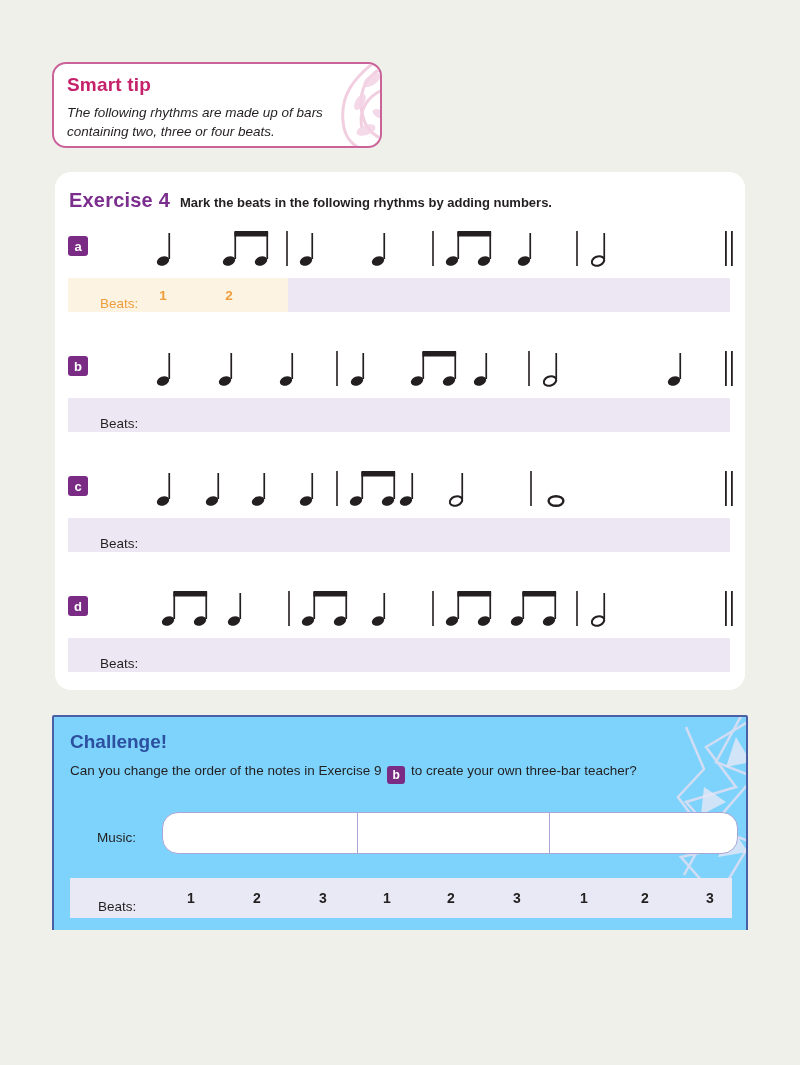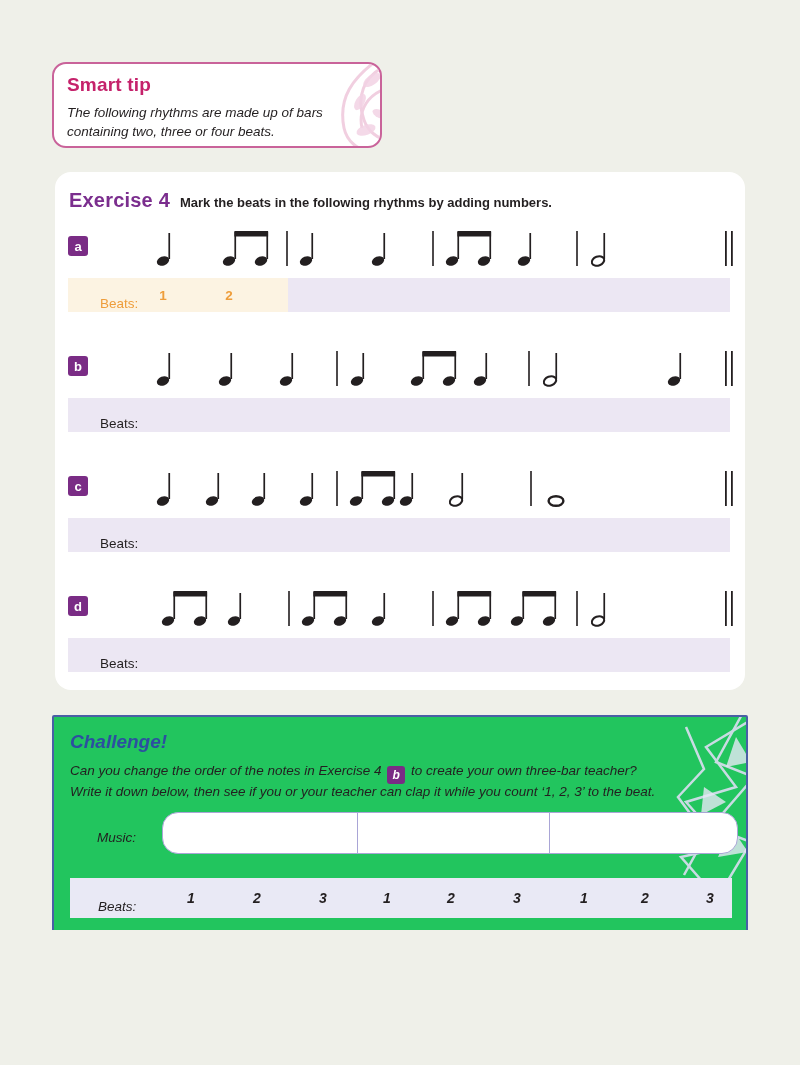--- a/index.html
+++ b/index.html
@@ -30,21 +30,21 @@
   .beats-bar .answered-seg{position:absolute;left:0;top:0;height:34px;background:#fcf3e2;}
   .beats-label{position:absolute;left:32px;top:8px;height:34px;display:flex;align-items:center;
     font-size:13.5px;color:#231f20;}
   .beats-label.orange{color:#ee9d3b;}
   .beat-num{position:absolute;top:0;height:34px;display:flex;align-items:center;
     font-size:13.5px;font-weight:bold;color:#231f20;transform:translateX(-50%);}
   .beat-num.orange{color:#ee9d3b;}
 
   
   .challenge{position:absolute;left:52px;top:715px;width:696px;height:222px;
-    background:#22c55e;border:2px solid #4a5fa5;border-radius:2px;box-sizing:border-box;overflow:hidden;font-style:italic;}
+    background:#7dd3fc;border:2px solid #4a5fa5;border-radius:2px;box-sizing:border-box;overflow:hidden;}
   .challenge h2{margin:0;position:absolute;left:16px;top:14px;font-size:19px;font-weight:bold;color:#2c4fa0;}
   .ch-line{position:absolute;left:16px;font-size:13.5px;color:#231f20;white-space:nowrap;}
   .ch-line1{top:46px;}
   .ch-line2{top:67px;}
   .badge-inline{display:inline-flex;width:18px;height:18px;border-radius:3px;background:#7a2c85;
     color:#fff;font-size:12px;font-weight:bold;align-items:center;justify-content:center;
     vertical-align:-4px;margin:0 2px;}
   .rhythm-label{position:absolute;left:43px;top:100px;height:40px;display:flex;align-items:center;
     font-size:13.5px;color:#231f20;}
   .rhythm-box{position:absolute;left:108px;top:95px;width:576px;height:42px;background:#ffffff;
@@ -327,23 +327,22 @@
         <path d="M100,20 L118,62 L92,90 L120,128 L98,168"></path>
       </g>
       <g fill="#e7e8f6" opacity="0.8">
         <polygon points="150,30 165,55 140,60"></polygon>
         <polygon points="118,80 140,95 115,108"></polygon>
         <polygon points="145,120 162,145 132,150"></polygon>
       </g>
     </svg>
     <h2>Challenge!</h2>
     <div class="ch-line ch-line1">
-      <span>Can you change the order of the notes in Exercise 4 </span><span class="badge-inline">b</span><span> to create your own three-bar teacher?</span>
-    </div>
-    <div class="ch-line ch-line2">Write it down below, then see if you or your teacher can clap it while you count ‘1, 2, 3’ to the beat.</div>
+      <span>Can you change the order of the notes in Exercise 9 </span><span class="badge-inline">b</span><span> to create your own three-bar teacher?</span>
+    </div>
     <div class="rhythm-label">Music:</div>
     <div class="rhythm-box" id="rhythm-box">
         <div class="rhythm-divider" style="left: 194px;"></div>
         <div class="rhythm-divider" style="left: 386px;"></div>
       </div>
     <div class="ch-beats" id="ch-beats">
       <span class="beats-label">Beats:</span>
     <span class="beat-num" style="left: 121px;">1</span>
         <span class="beat-num" style="left: 187px;">2</span>
         <span class="beat-num" style="left: 253px;">3</span>

